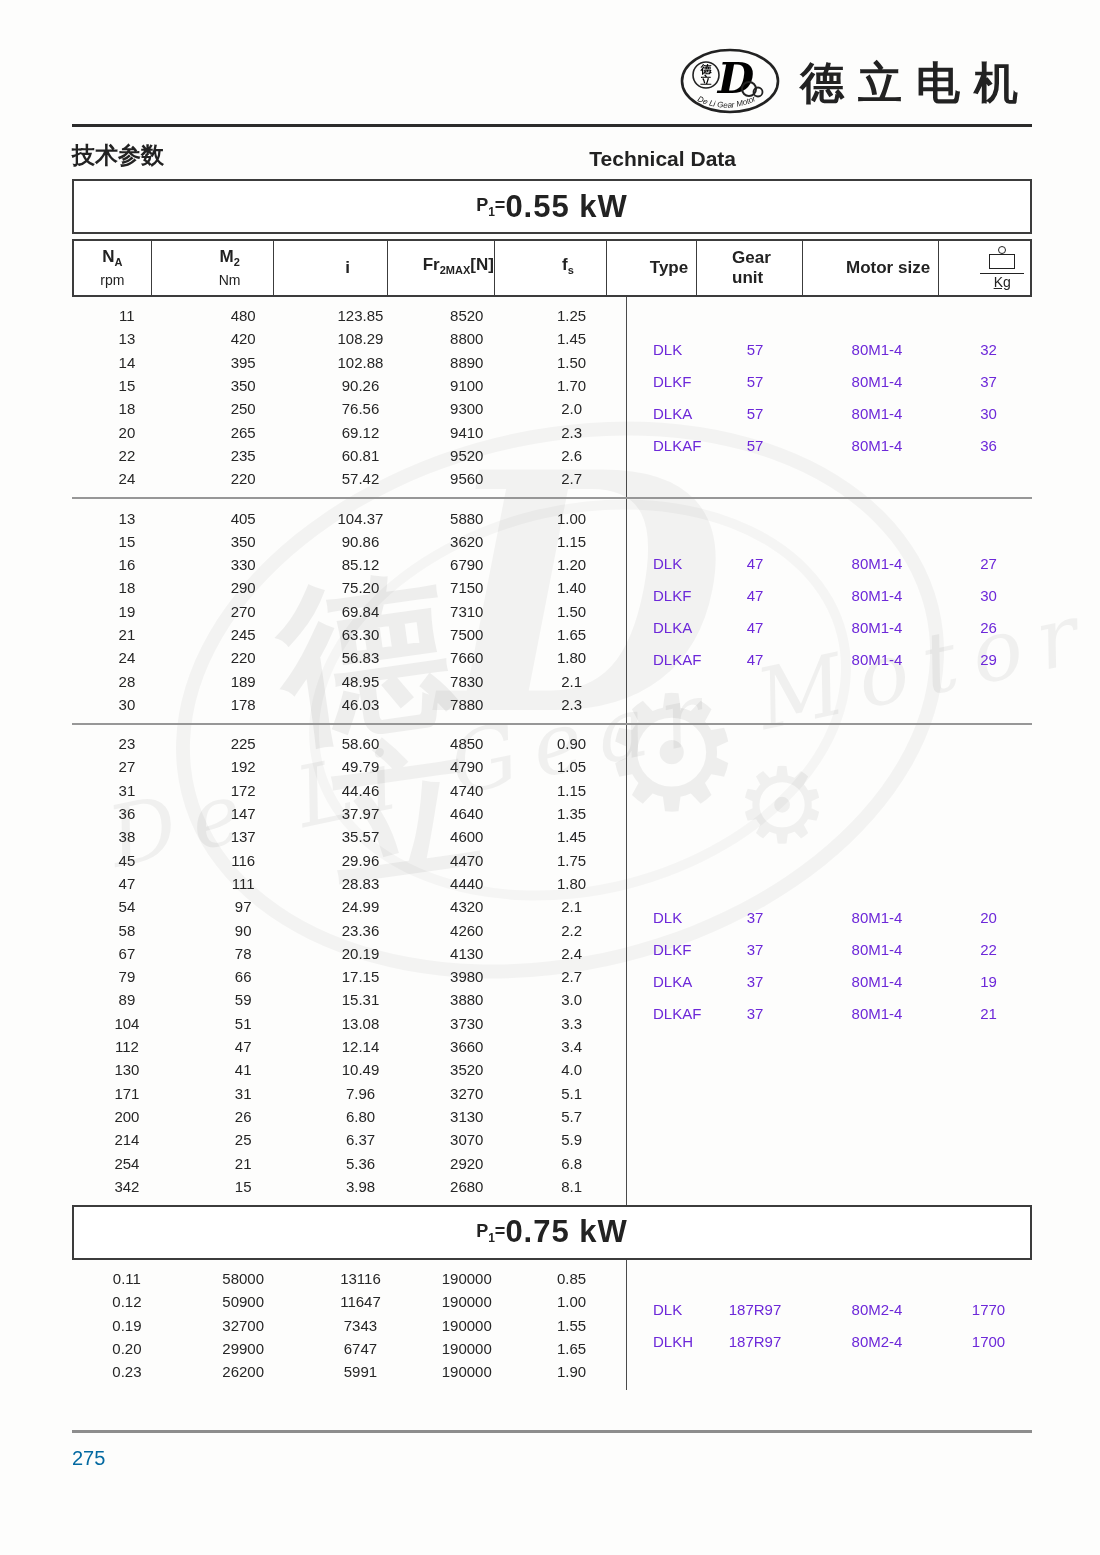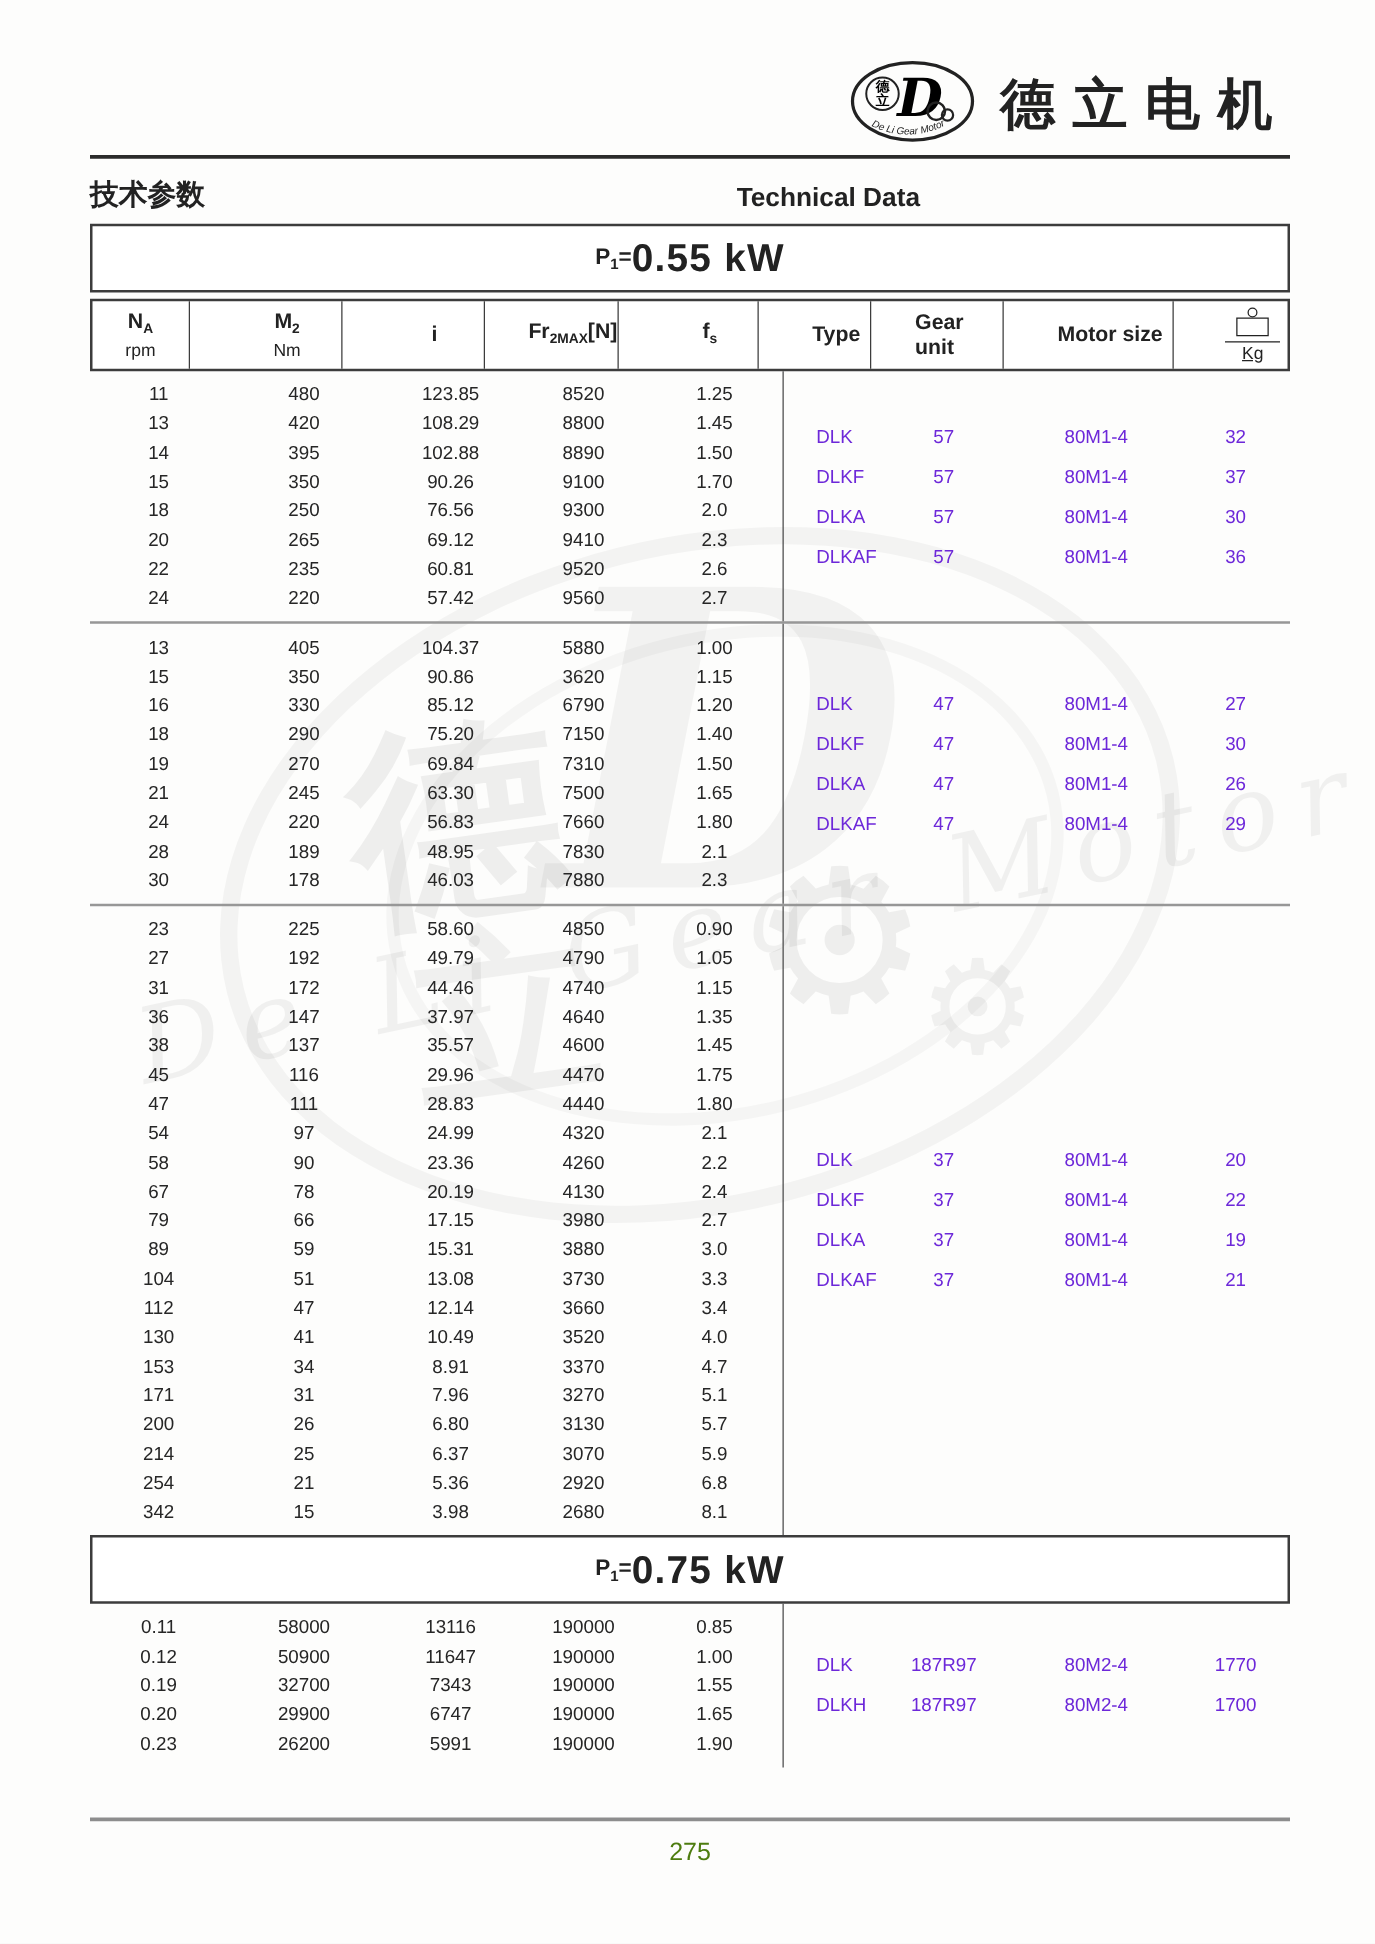--- a/index.html
+++ b/index.html
@@ -72,21 +72,21 @@
     display:flex; flex-direction:column; justify-content:center; }
   .data-row { display:flex; height:23.3px; align-items:center; }
   .cell { font-size:15px; text-align:center; color:#262626; }
   .block-right { width:403px; display:flex; flex-direction:column; justify-content:center; }
   .info-row { display:flex; height:32px; align-items:center; }
   .icell { font-size:15px; text-align:center; color:#6d28d9; }
   .icell.c5 { text-align:left; padding-left:26px; }
 
   
   .footer-rule { border-top:3px solid #8d8d8d; margin-top:40px; }
-  .page-num { text-align:center; font-size:20px; margin-top:14px; color:#4d7c0f; }
+  .page-num { text-align:left; font-size:20px; margin-top:14px; color:#0369a1; }
 </style>
 </head>
 <body>
 
 <div class="page">
 
   <div class="wm wm-ellipse1"></div>
   <div class="wm wm-ellipse2"></div>
   <div class="wm wm-mono">D</div>
   <div class="wm wm-char1">德</div>
@@ -440,27 +440,20 @@
               <div class="cell c4">3.4</div>
             </div>
             <div class="data-row">
               <div class="cell c0">130</div>
               <div class="cell c1">41</div>
               <div class="cell c2">10.49</div>
               <div class="cell c3">3520</div>
               <div class="cell c4">4.0</div>
             </div>
             <div class="data-row">
-              <div class="cell c0">153</div>
-              <div class="cell c1">34</div>
-              <div class="cell c2">8.91</div>
-              <div class="cell c3">3370</div>
-              <div class="cell c4">4.7</div>
-            </div>
-            <div class="data-row">
               <div class="cell c0">171</div>
               <div class="cell c1">31</div>
               <div class="cell c2">7.96</div>
               <div class="cell c3">3270</div>
               <div class="cell c4">5.1</div>
             </div>
             <div class="data-row">
               <div class="cell c0">200</div>
               <div class="cell c1">26</div>
               <div class="cell c2">6.80</div>

